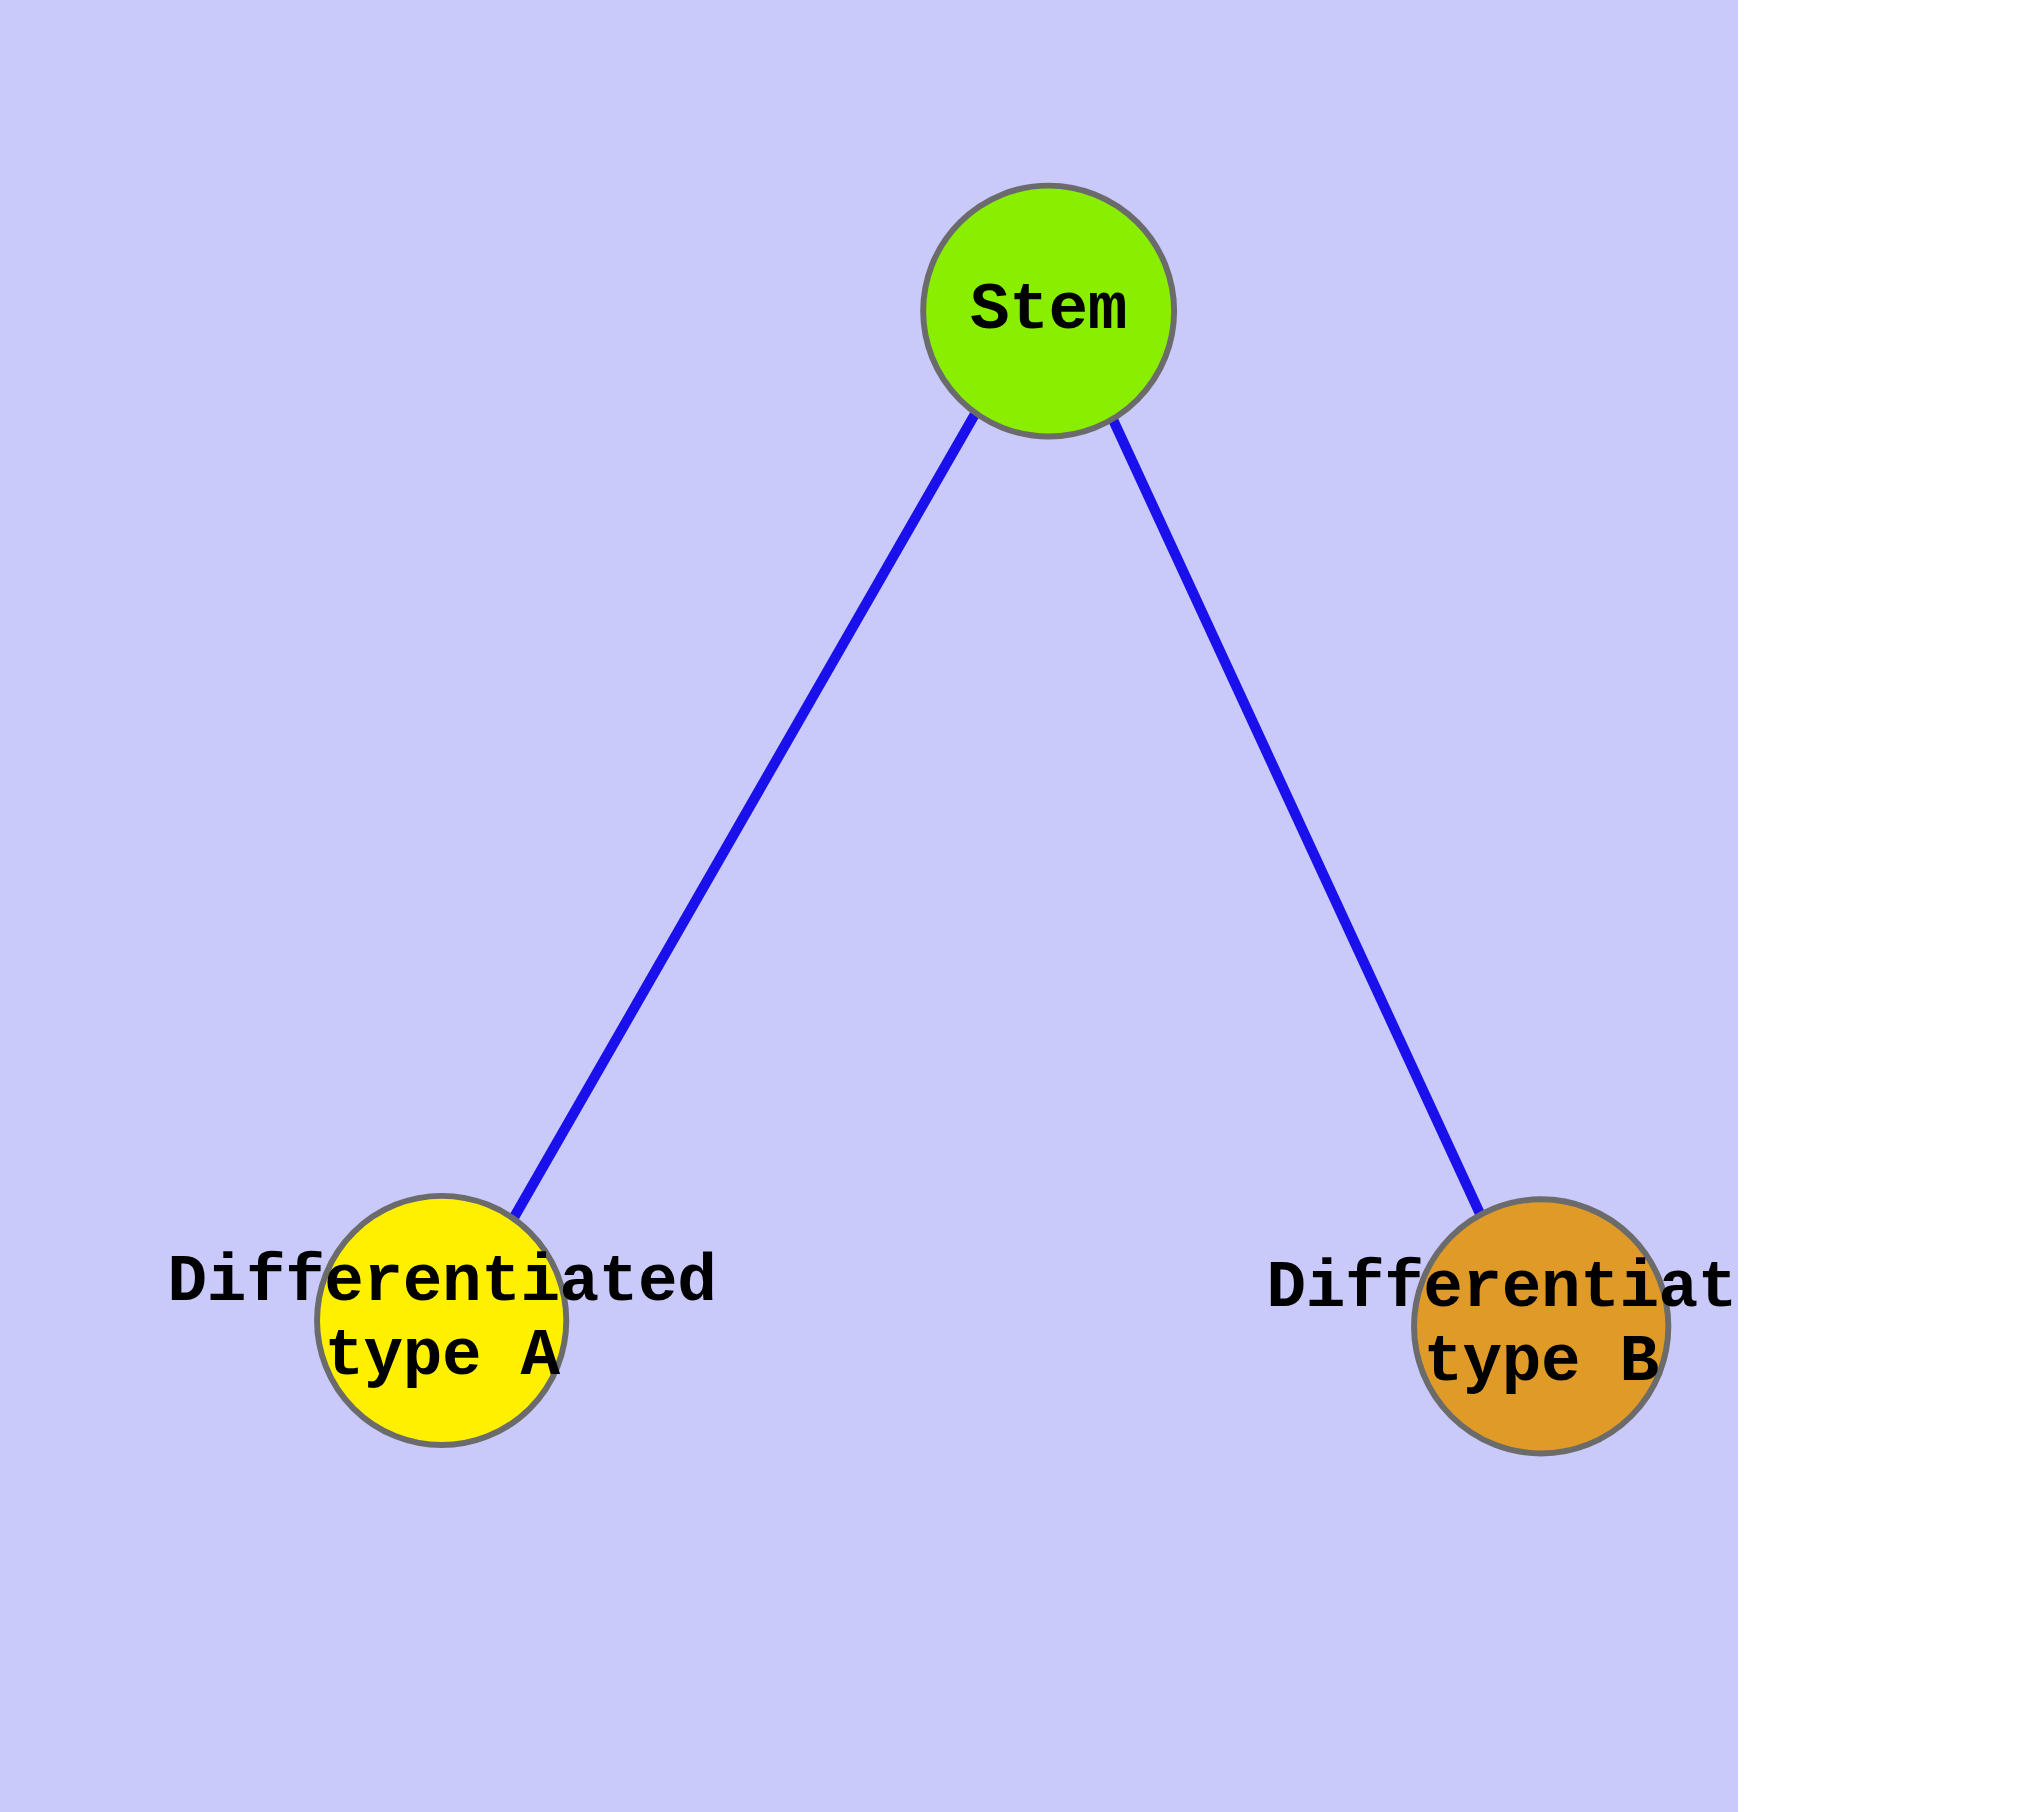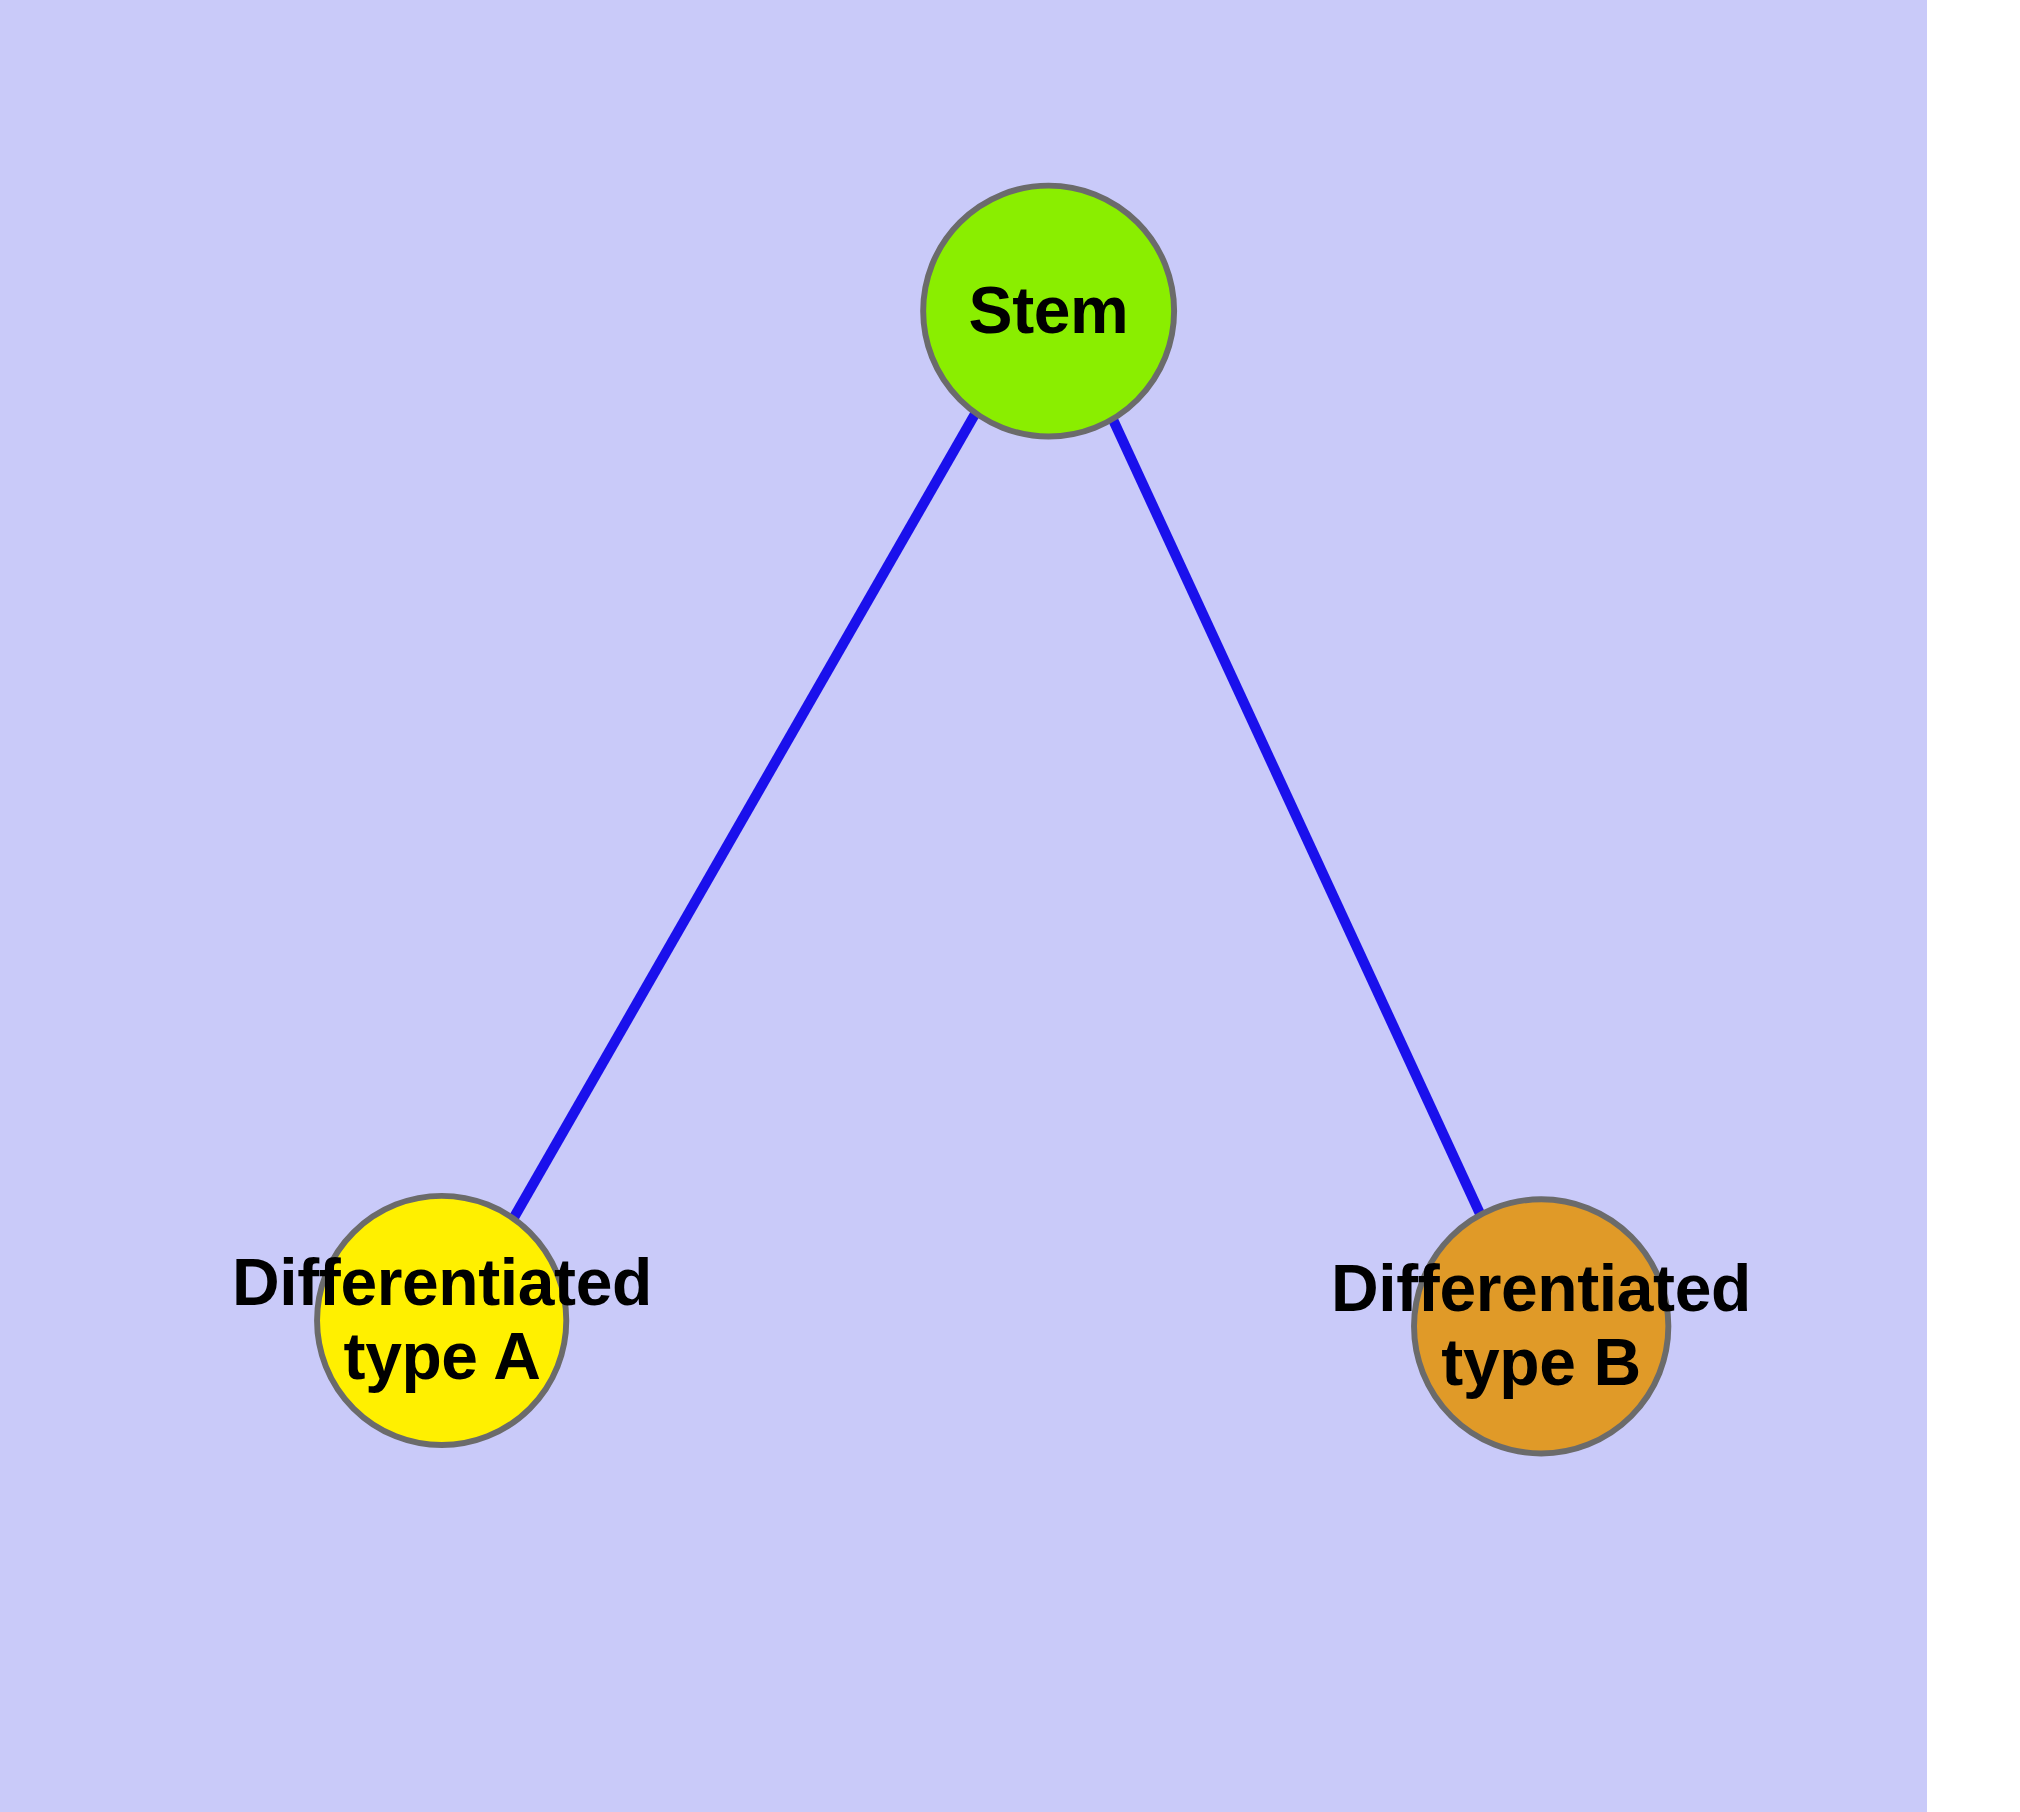--- a/index.html
+++ b/index.html
@@ -54,21 +54,21 @@
   #label-type-b {
     left: 1202px;
     top: 1259px;
     width: 678px;
     font-size: 66px;
   }
 </style>
 </head>
 <body>
 
-<div id="canvas" style="width: 1927px; height: 1812px;">
+<div id="canvas" style="width: 1738px; height: 1812px; font-family: Liberation Mono, monospace;">
 
   <div id="bg-rect" style="background: rgb(201, 202, 249);"></div>
 
   <svg id="graph-svg" viewBox="0 0 2384 2138" preserveAspectRatio="none" style="width: 2021px; height: 1812px;">
     <g>
       <line class="graph-edge" x1="1151" y1="487" x2="606" y2="1437" stroke="#1a10ec" stroke-width="12" stroke-linecap="butt"></line>
       <line class="graph-edge" x1="1311" y1="491" x2="1750" y2="1441" stroke="#1a10ec" stroke-width="12" stroke-linecap="butt"></line>
     </g>
     <g>
       <circle class="graph-node" cx="1237" cy="367" r="148" fill="#8aee00" stroke="#6b6b6b" stroke-width="7"></circle>

